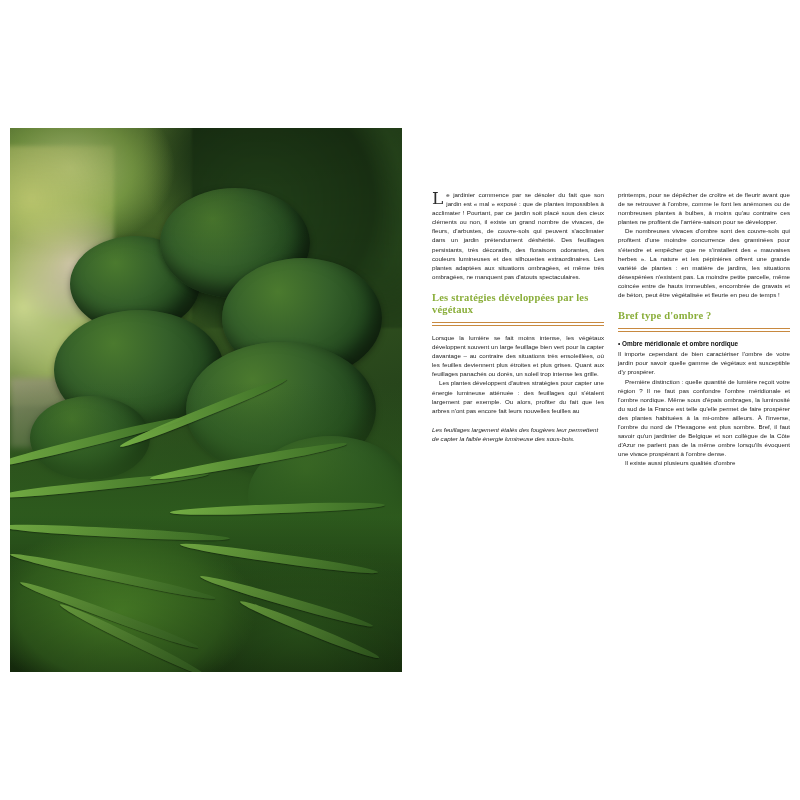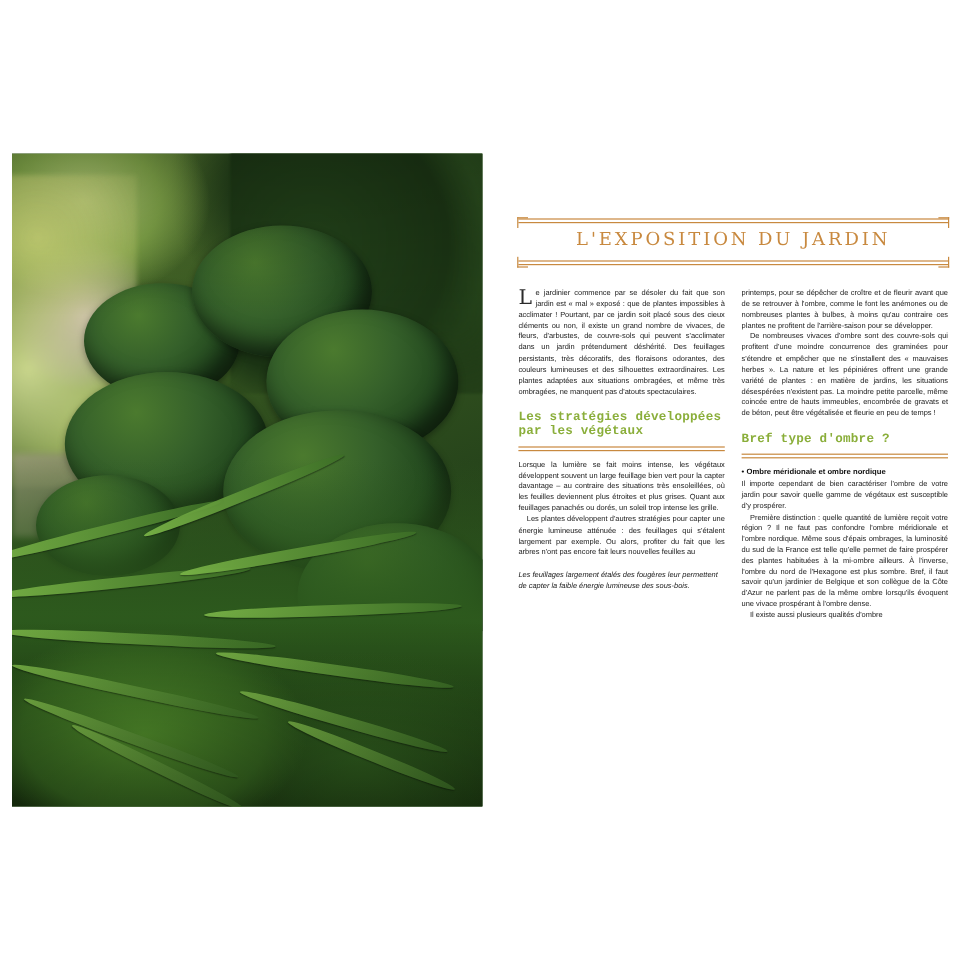--- a/index.html
+++ b/index.html
@@ -164,21 +164,21 @@
   .dropcap {
     float: left;
     font-family: "DejaVu Serif", serif;
     font-size: 17px;
     line-height: 14px;
     color: #2b2b2b;
     padding: 1px 3px 0 0;
   }
 
   h2.subhead {
-    font-family: Liberation Mono, monospace;
+    font-family: Liberation Serif, serif;
     font-size: 10.5px;
     line-height: 12px;
     color: #8aae3a;
     margin: 11px 0 6px 0;
     font-weight: bold;
     letter-spacing: .2px;
   }
 
   .rule-orange-double {
     height: 4px;
@@ -233,29 +233,20 @@
       <div class="frond" style="left:180px; top:158px; width:200px; transform:rotate(8deg);"></div>
       <div class="frond" style="left:200px; top:190px; width:180px; transform:rotate(16deg);"></div>
       <div class="frond" style="left:60px;  top:218px; width:160px; transform:rotate(26deg);"></div>
       <div class="frond" style="left:240px; top:215px; width:150px; transform:rotate(22deg);"></div>
     </div>
     <div class="vgrad"></div>
   </div>
 
   <div id="textcol">
 
-    <div id="title-block">
-      <div class="rule-top"></div>
-      <div id="page-title">L'EXPOSITION DU JARDIN</div>
-      <div class="rule-bottom"></div>
-      <span class="title-corner tc-tl"></span>
-      <span class="title-corner tc-tr"></span>
-      <span class="title-corner tc-bl"></span>
-      <span class="title-corner tc-br"></span>
-    </div>
 
     <div id="columns">
 
       <div class="col">
         <p class="body first dropcap-para"><span class="dropcap">L</span><span>e jardinier commence par se désoler du fait que son jardin est « mal » exposé : que de plantes impossibles à acclimater ! Pourtant, par ce jardin soit placé sous des cieux cléments ou non, il existe un grand nombre de vivaces, de fleurs, d'arbustes, de couvre-sols qui peuvent s'acclimater dans un jardin prétendument déshérité. Des feuillages persistants, très décoratifs, des floraisons odorantes, des couleurs lumineuses et des silhouettes extraordinaires. Les plantes adaptées aux situations ombragées, et même très ombragées, ne manquent pas d'atouts spectaculaires.</span></p>
 
         <h2 class="subhead">Les stratégies développées par les végétaux</h2>
         <div class="rule-orange-double"></div>
 
         <p class="body first">Lorsque la lumière se fait moins intense, les végétaux développent souvent un large feuillage bien vert pour la capter davantage – au contraire des situations très ensoleillées, où les feuilles deviennent plus étroites et plus grises. Quant aux feuillages panachés ou dorés, un soleil trop intense les grille.</p>

